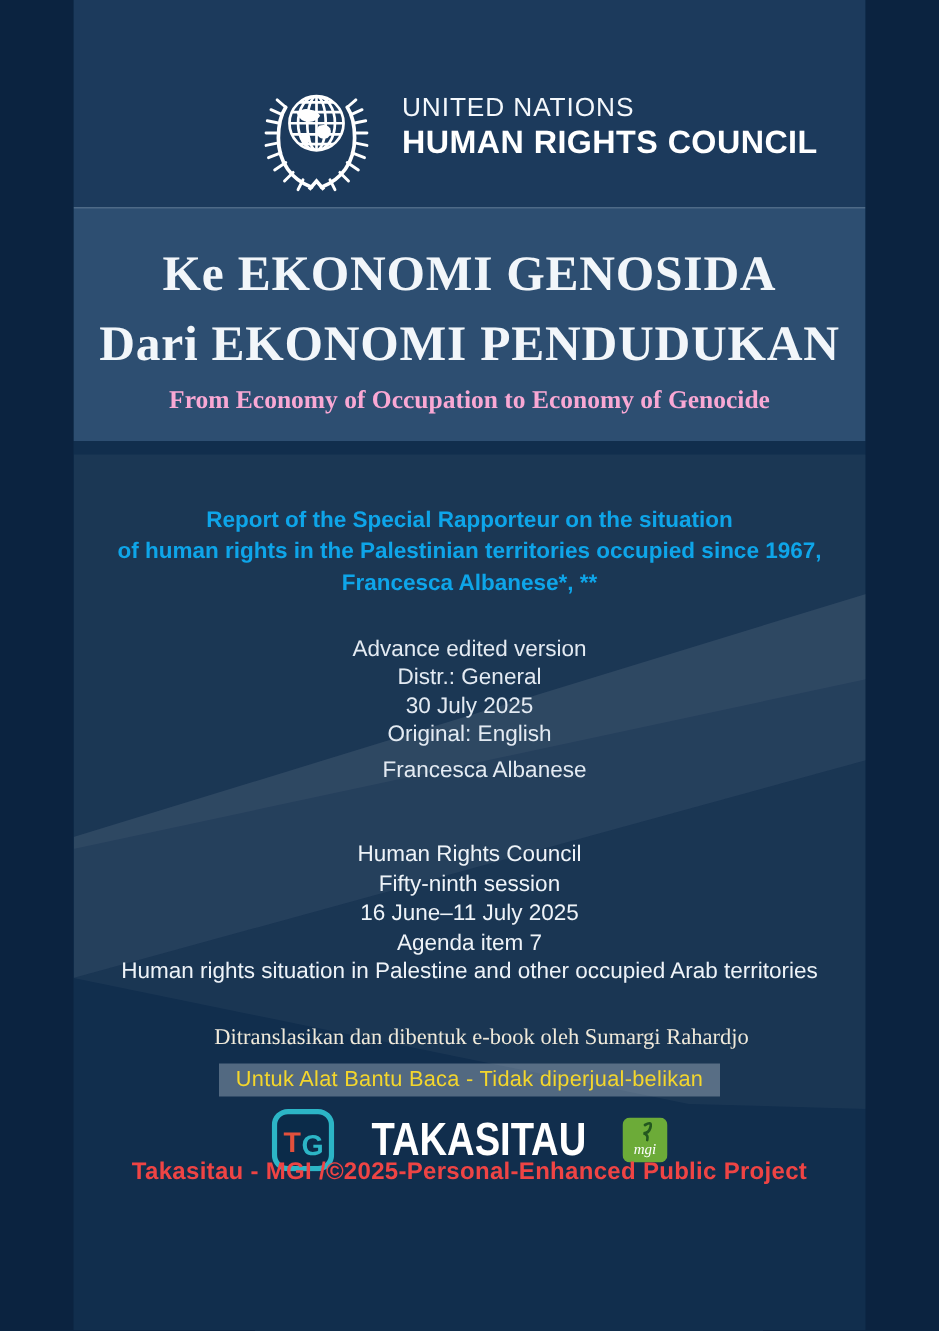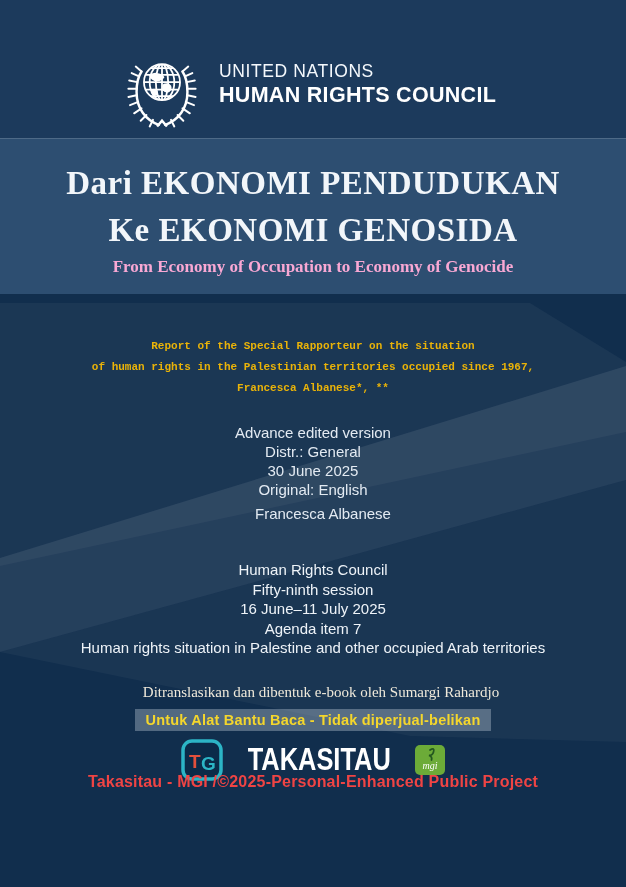--- a/index.html
+++ b/index.html
@@ -1,17 +1,17 @@
 <!DOCTYPE html>
 <html><head>
 <meta charset="utf-8">
 <style>
   html,body{margin:0;padding:0;background:#0b2340;}
   .page{
-    position:relative;width:626px;height:887px;margin:0 auto;
+    position:relative;width:528px;height:887px;margin:0 auto;
     background:#112e4d;overflow:hidden;
     font-family:"Liberation Sans",sans-serif;color:#fff;
   }
   .band-header{position:absolute;top:0;left:0;right:0;height:138px;background:#1c3a5c;}
   .band-title{position:absolute;top:138px;left:0;right:0;height:155px;background:#2d4e71;
     border-top:1px solid rgba(255,255,255,.16);}
   .bg-decor{position:absolute;top:0;left:0;}
   .centered{position:absolute;left:0;right:0;text-align:center;}
 
   
@@ -20,34 +20,34 @@
   .org-line1{font-size:17.5px;font-weight:400;letter-spacing:.6px;color:#f4f8fc;}
   .org-line2{font-size:21.5px;font-weight:700;letter-spacing:.3px;margin-top:4px;color:#ffffff;}
 
   
   .title{top:160px;font-family:"Liberation Serif",serif;font-weight:700;
     font-size:33px;line-height:47px;letter-spacing:.5px;color:#f2f6fa;}
   .subtitle{top:257px;font-family:"Liberation Serif",serif;font-weight:700;
     font-size:17px;color:#f9a8d4;}
 
   
-  .report{top:336px;font-size:11px;font-weight:700;line-height:21px;color:#eab308;font-family:Liberation Mono, monospace;}
+  .report{top:336px;font-size:15px;font-weight:700;line-height:21px;color:#0ea5e9;}
 
   
   .issuance{top:411px;font-size:15px;line-height:19px;color:#e3eaf2;margin-top:12px;}
   .author{top:505px;font-size:15px;color:#e3eaf2;padding-left:20px;}
 
   
   .session{top:560px;font-size:15px;line-height:19.5px;color:#eef3f8;}
 
   
   .translation{top:684px;font-family:"Liberation Serif",serif;font-size:15px;color:#efe9da;padding-left:16px;}
   .notice-wrap{top:709px;}
   .notice{display:inline-block;padding:3px 11px;background:rgba(173,188,203,.42);
-    color:#f4d62c;font-weight:700;font-size:14.5px;letter-spacing:.2px;}
+    color:#f4d62c;font-weight:400;font-size:14.5px;letter-spacing:.2px;}
   .logo-row{top:736px;display:flex;justify-content:center;align-items:center;gap:9px;height:48px;}
   .brand{display:inline-block;font-size:31px;font-weight:800;letter-spacing:0;
     transform:scaleX(.82);color:#ffffff;}
   .footer-line{top:773px;font-size:16px;font-weight:700;letter-spacing:.2px;color:#ef4444;}
 </style>
 </head>
 <body>
 
 <div class="page">
 
@@ -101,35 +101,35 @@
     </g>
     <path d="M44,92 L50,85 L56,92" stroke="#fff" stroke-width="3" fill="none"></path>
   </svg>
 
   <div class="org">
     <div class="org-line1">UNITED NATIONS</div>
     <div class="org-line2">HUMAN RIGHTS COUNCIL</div>
   </div>
 
   <div class="centered title">
+    <div>Ke EKONOMI GENOSIDA</div>
     <div>Dari EKONOMI PENDUDUKAN</div>
-    <div>Ke EKONOMI GENOSIDA</div>
   </div>
   <div class="centered subtitle">From Economy of Occupation to Economy of Genocide</div>
 
   <div class="centered report">
     <div>Report of the Special Rapporteur on the situation</div>
     <div>of human rights in the Palestinian territories occupied since 1967,</div>
     <div>Francesca Albanese*, **</div>
   </div>
 
   <div class="centered issuance">
     <div>Advance edited version</div>
     <div>Distr.: General</div>
-    <div>30 June 2025</div>
+    <div>30 July 2025</div>
     <div>Original: English</div>
   </div>
   <div class="centered author">Francesca Albanese</div>
 
   <div class="centered session">
     <div>Human Rights Council</div>
     <div>Fifty-ninth session</div>
     <div>16 June–11 July 2025</div>
     <div>Agenda item 7</div>
     <div>Human rights situation in Palestine and other occupied Arab territories</div>

